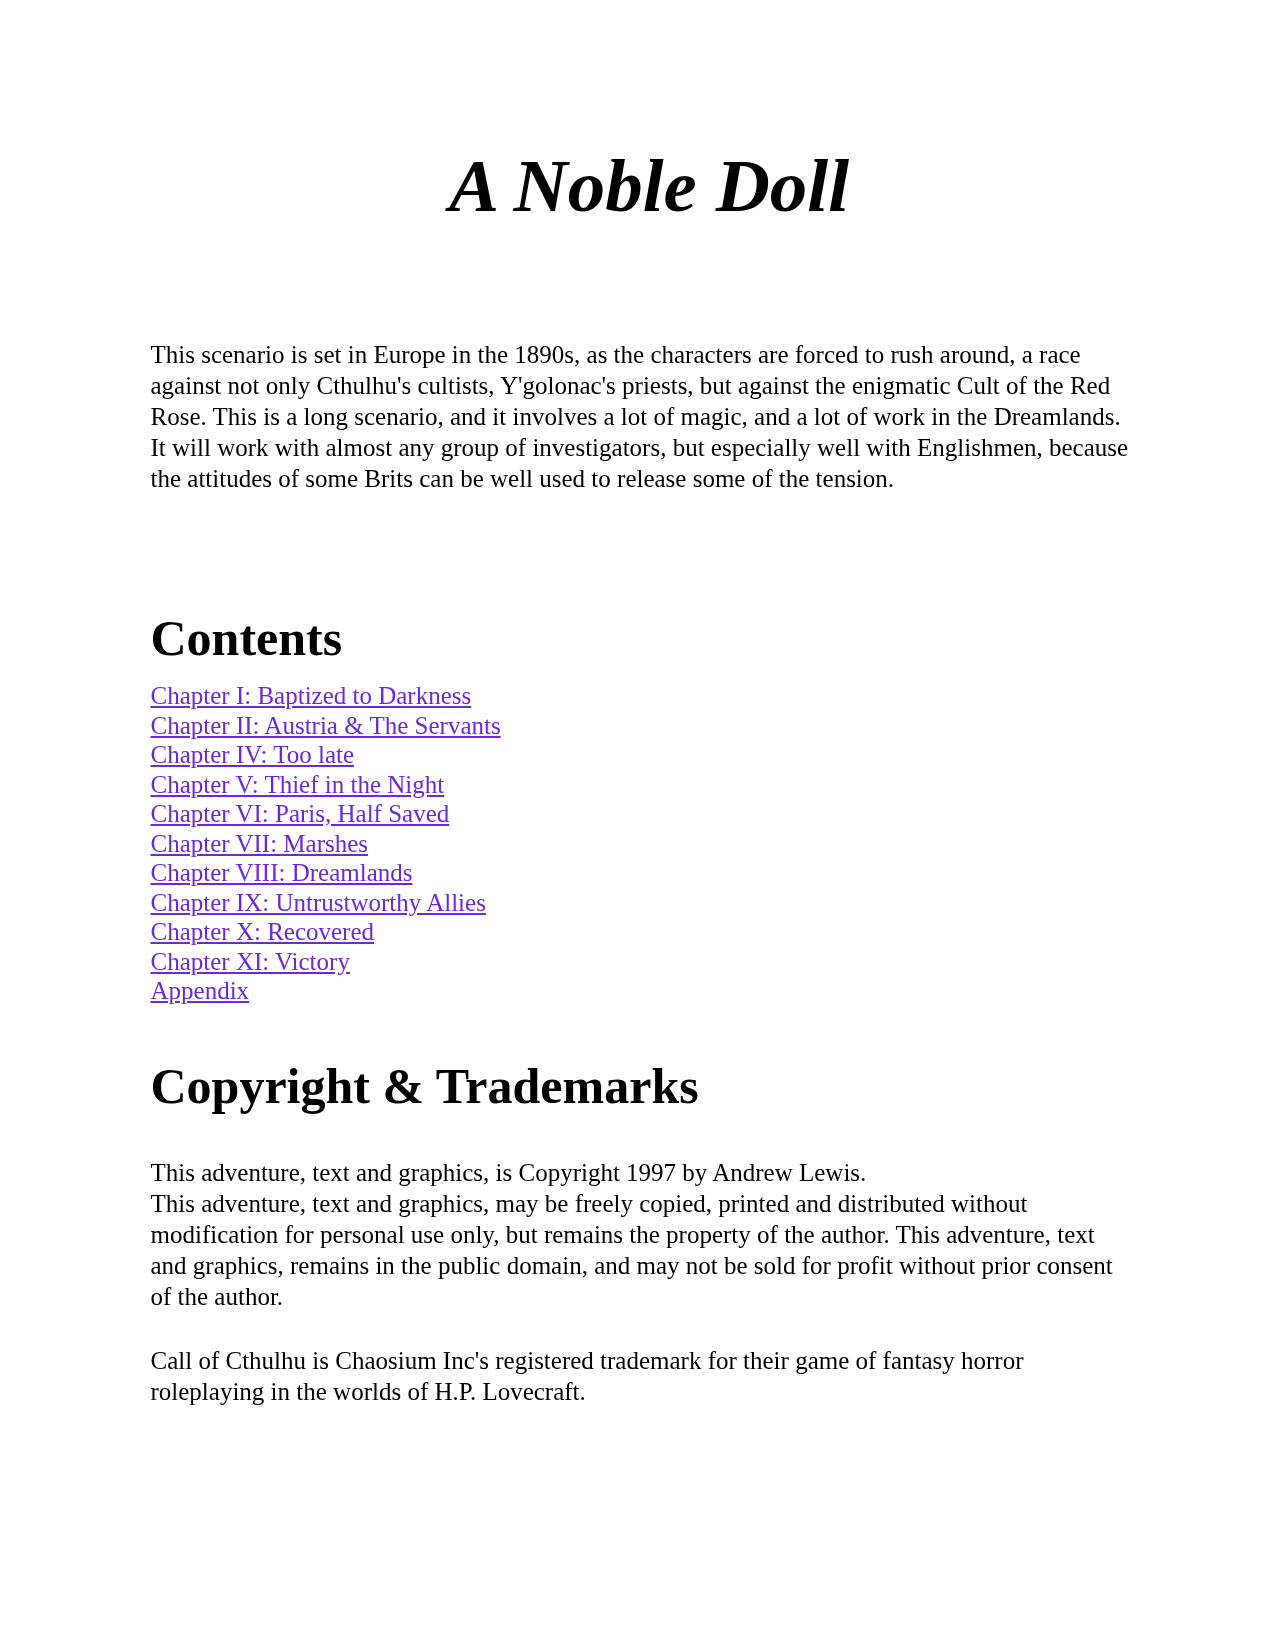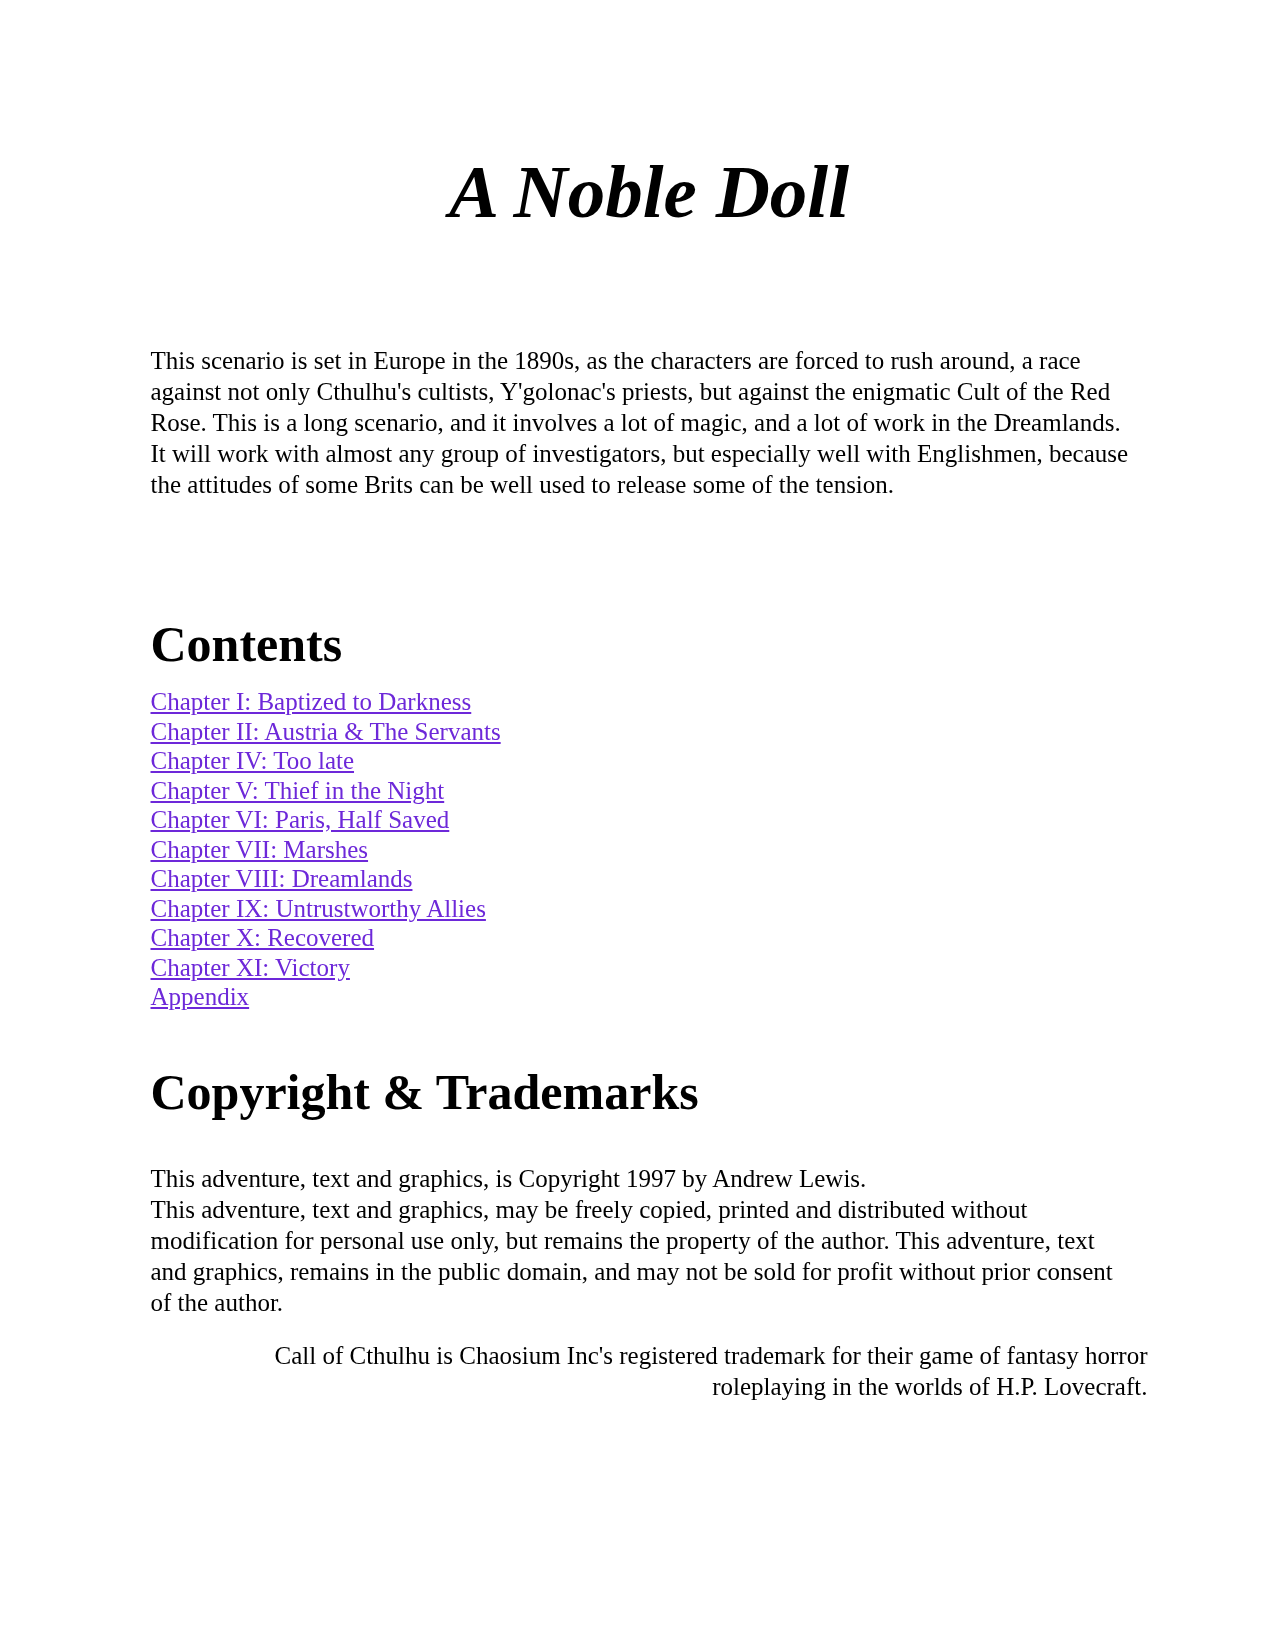--- a/index.html
+++ b/index.html
@@ -9,21 +9,21 @@
   }
   .page {
     position: relative;
     width: 1270px;
     height: 1650px;
     margin: 0 auto;
     background: #ffffff;
     color: #000000;
     font-family: "Liberation Serif", "DejaVu Serif", serif;
     box-sizing: border-box;
-    padding: 6px 125px 0 148px;
+    padding: 0 125px 0 148px;
     overflow: hidden;
   }
   .doc-title {
     margin: 148px 0 0 0;
     font-size: 75px;
     line-height: 75px;
     font-weight: bold;
     font-style: italic;
     text-align: center;
     white-space: nowrap;
@@ -61,22 +61,21 @@
     text-decoration: underline;
     cursor: pointer;
   }
   .copyright-heading {
     margin-top: 52px;
   }
   .copy-para-1 {
     margin-top: 42px;
   }
   .copy-para-2 {
-    margin-top: 22px;
-    text-align: right;
+    margin-top: 33px;
   }
 </style>
 </head>
 <body>
 
 <div class="page">
 
   <h1 class="doc-title">A Noble Doll</h1>
 
   <div class="body-text intro">

